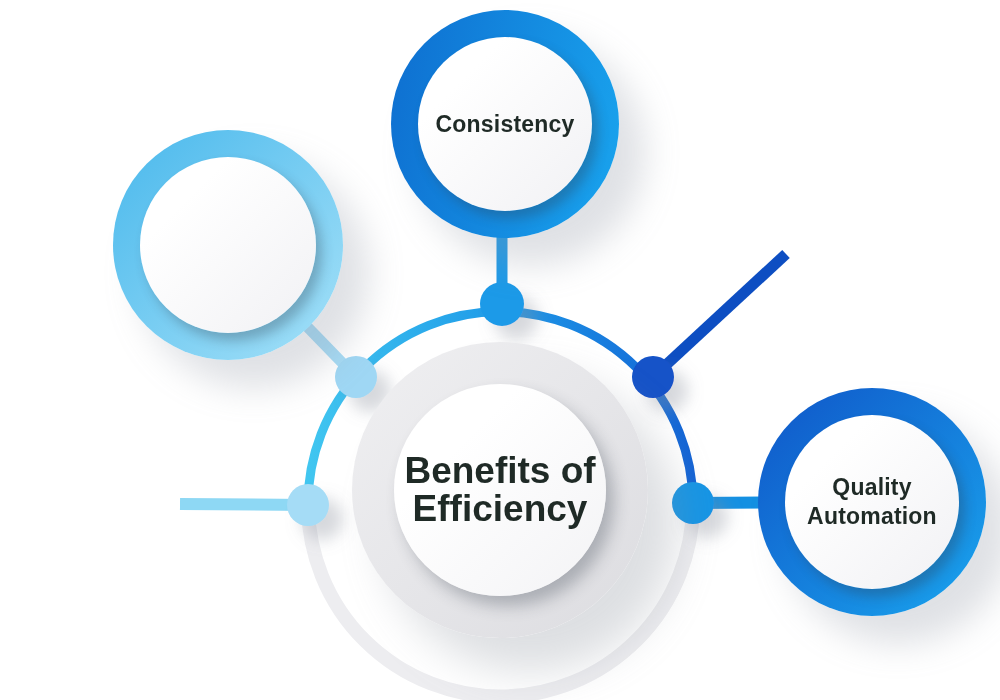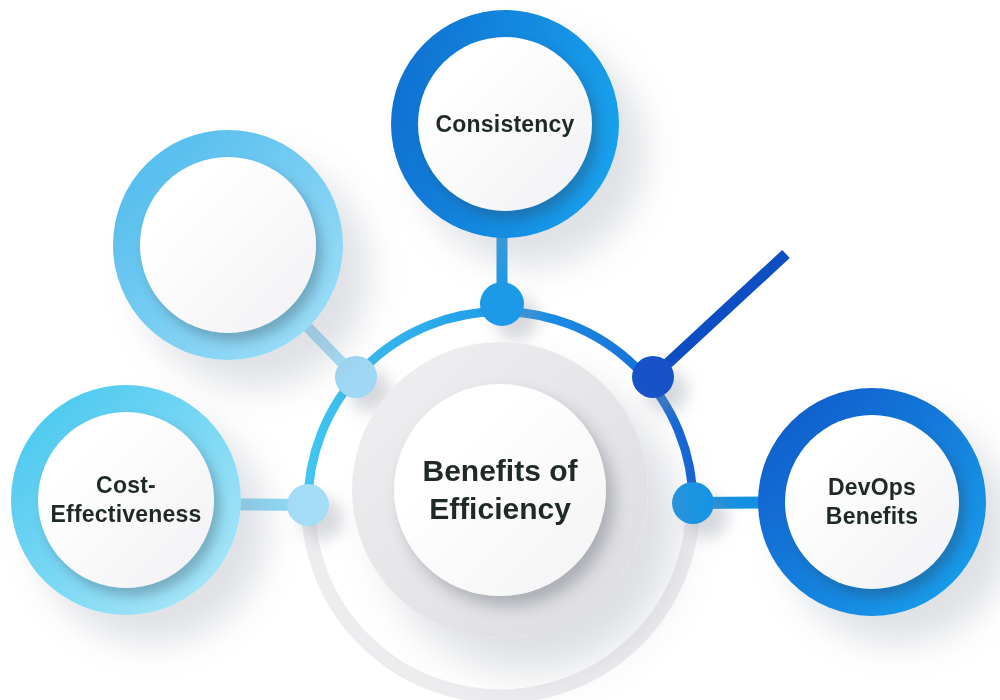--- a/index.html
+++ b/index.html
@@ -31,21 +31,21 @@
     z-index:2;background:linear-gradient(135deg,#f0f0f2,#dcdce0);
     box-shadow:30px 34px 42px rgba(141,149,160,0.30);
   }
   .center-white{
     position:absolute;left:394px;top:384px;width:212px;height:212px;border-radius:50%;
     z-index:3;background:linear-gradient(135deg,#ffffff 30%,#f3f3f5 100%);
     box-shadow:8px 10px 16px rgba(45,55,70,0.30);
     display:flex;align-items:center;justify-content:center;
   }
   .title{
-    font-weight:bold;font-size:30px;line-height:38px;color:#1f2a26;text-align:center;
+    font-weight:bold;font-size:37px;line-height:38px;color:#1f2a26;text-align:center;
   }
   .title span{display:block;}
 </style>
 </head>
 <body>
 
 <div class="canvas">
 
   <svg class="links" width="1000" height="700" viewBox="0 0 1000 700">
     <defs>
@@ -85,34 +85,26 @@
   <div class="node ring n-co" style="background: linear-gradient(100deg, rgb(14, 110, 208), rgb(25, 164, 238));">
     <div class="inner">
       <div class="label">
         <span>Consistency</span>
         <span></span>
       </div>
     </div>
   </div>
 
 
-  <div class="node ring n-ce" style="background: linear-gradient(135deg, rgb(62, 197, 238), rgb(181, 233, 249));">
-    <div class="inner">
-      <div class="label">
-        <span>Cost-</span>
-        <span>Effectiveness</span>
-      </div>
-    </div>
-  </div>
 
   <div class="node ring n-qa" style="background: linear-gradient(135deg, rgb(15, 85, 200), rgb(26, 165, 238));">
     <div class="inner">
       <div class="label">
-        <span>DevOps</span>
-        <span>Benefits</span>
+        <span>Quality</span>
+        <span>Automation</span>
       </div>
     </div>
   </div>
 
   <div class="center-ring" style="background: linear-gradient(135deg, rgb(240, 240, 242), rgb(220, 220, 224));"></div>
   <div class="center-white">
     <div class="title">
       <span>Benefits of</span>
       <span>Efficiency</span>
     </div>

